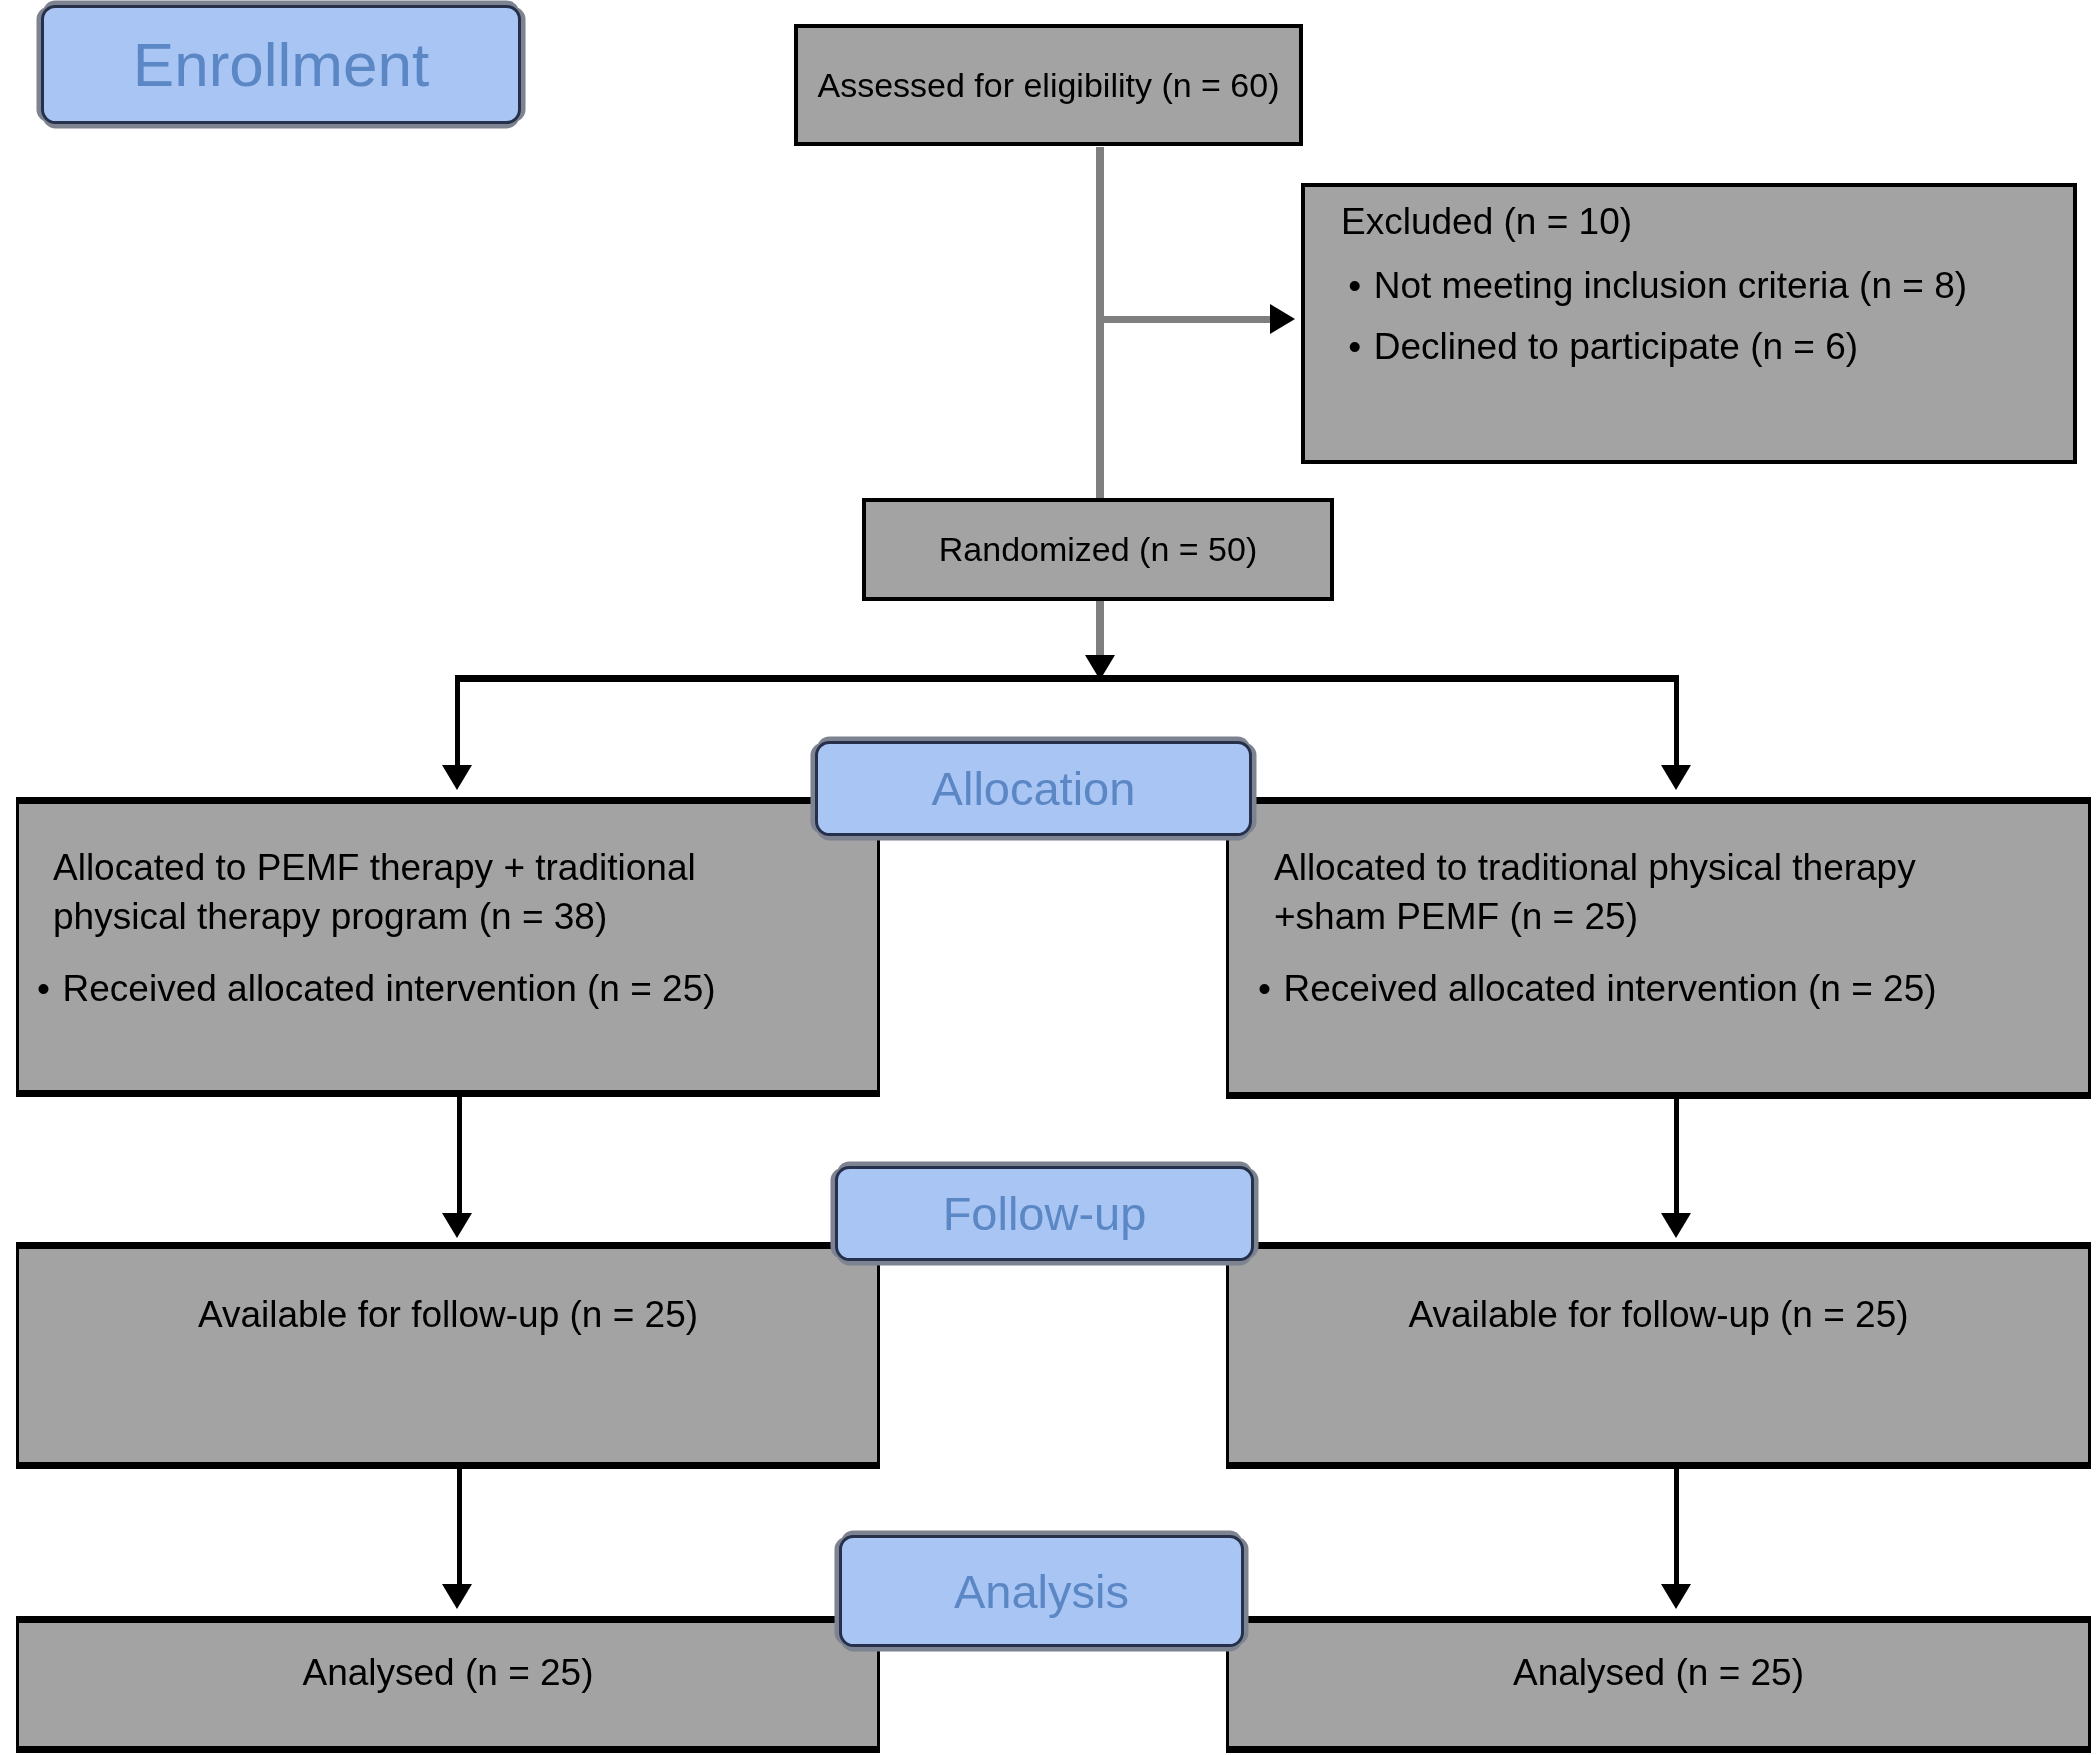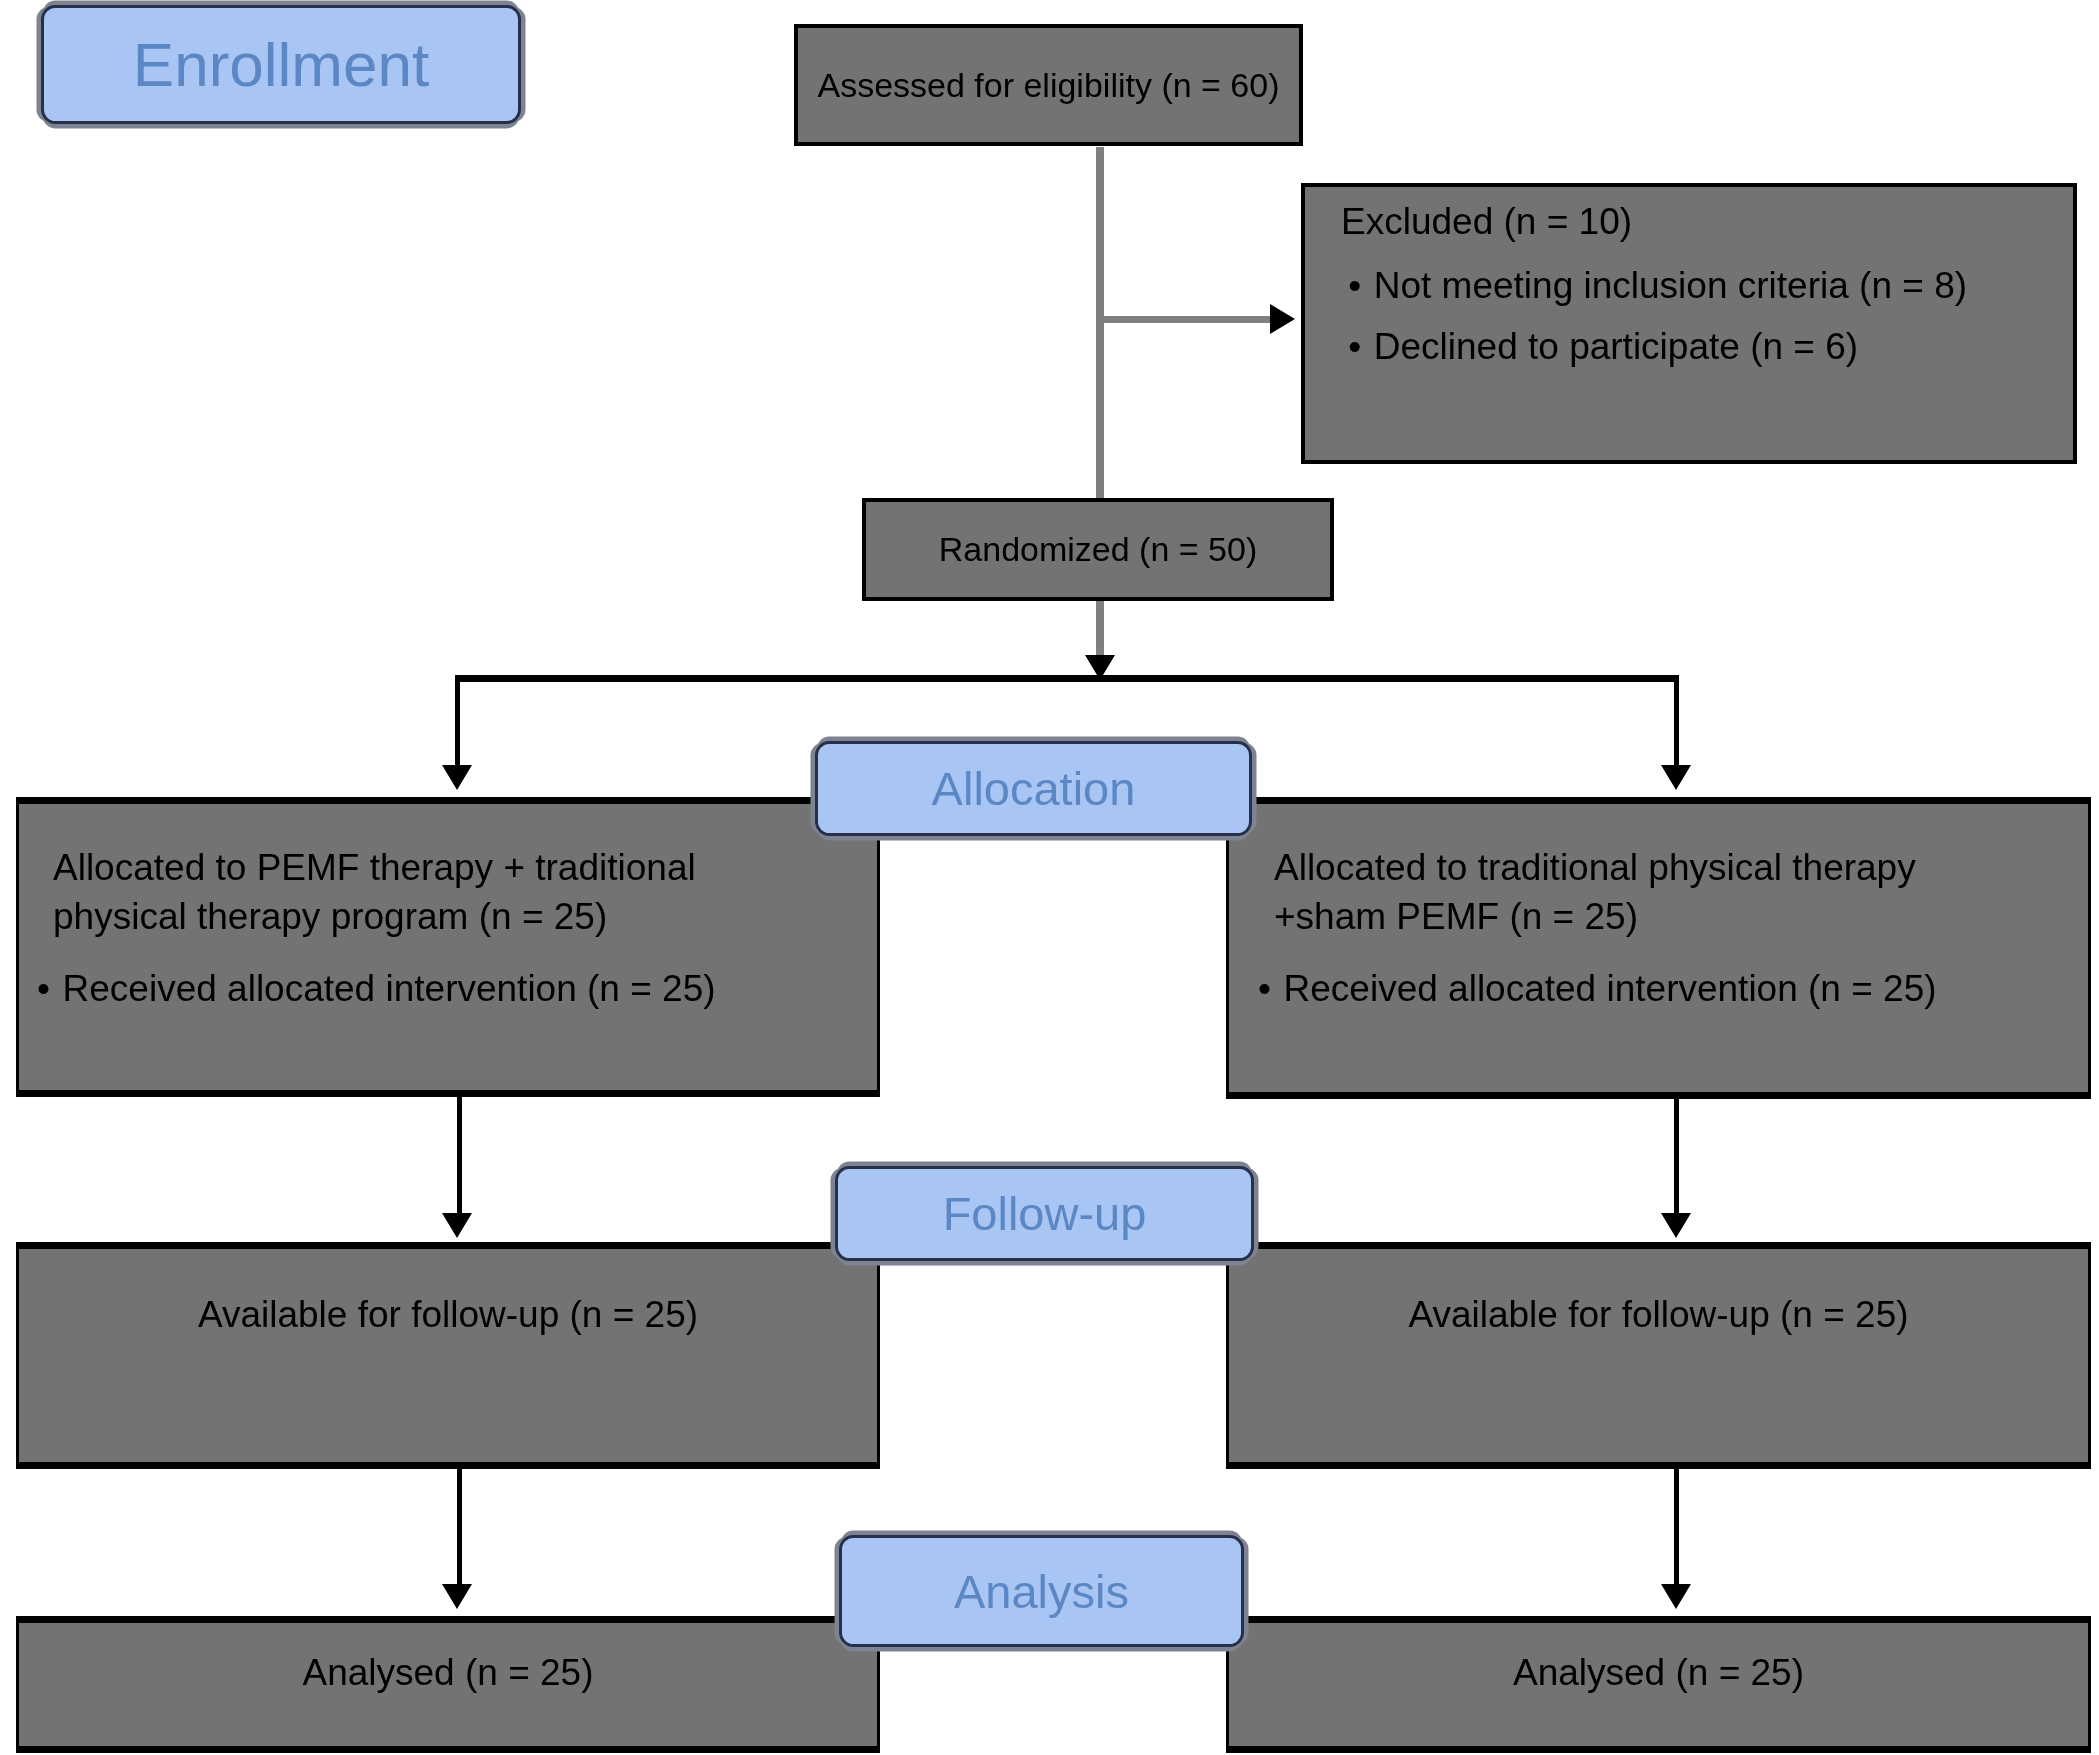--- a/index.html
+++ b/index.html
@@ -3,21 +3,21 @@
 <meta charset="utf-8">
 <style>
   html,body{margin:0;padding:0;background:#fff;}
   .canvas{
     position:relative;width:2100px;height:1755px;overflow:hidden;
     background:var(--background,#ffffff);
     font-family:"Liberation Sans",sans-serif;color:#000;
   }
   
   .box{
-    position:absolute;box-sizing:border-box;background:#737373;
+    position:absolute;box-sizing:border-box;background:#a3a3a3;
     border:4.5px solid var(--box-border,#000);
   }
   .panel{border-width:7.2px 3.6px;}
   .centerbox{display:flex;align-items:center;justify-content:center;text-align:center;font-size:34px;}
   
   .badge{
     position:absolute;box-sizing:border-box;z-index:5;
     background:var(--badge-fill,#a9c5f4);
     border:3.6px solid var(--badge-border,#27304a);
     border-radius:14.4px;
@@ -138,21 +138,21 @@
       <span>Declined to participate (n = 6)</span>
     </div>
   </div>
 
   <div class="box centerbox" id="box-randomized">
     <span>Randomized (n = 50)</span>
   </div>
 
   <div class="box panel" id="box-alloc-left">
     <div class="para">Allocated to PEMF therapy + traditional
-physical therapy program (n = 25)</div>
+physical therapy program (n = 38)</div>
     <div class="bullet-row alloc-bullet">
       <span class="bullet">•</span>
       <span>Received allocated intervention (n = 25)</span>
     </div>
   </div>
 
   <div class="box panel" id="box-alloc-right">
     <div class="para">Allocated to traditional physical therapy
 +sham PEMF (n = 25)</div>
     <div class="bullet-row alloc-bullet">

